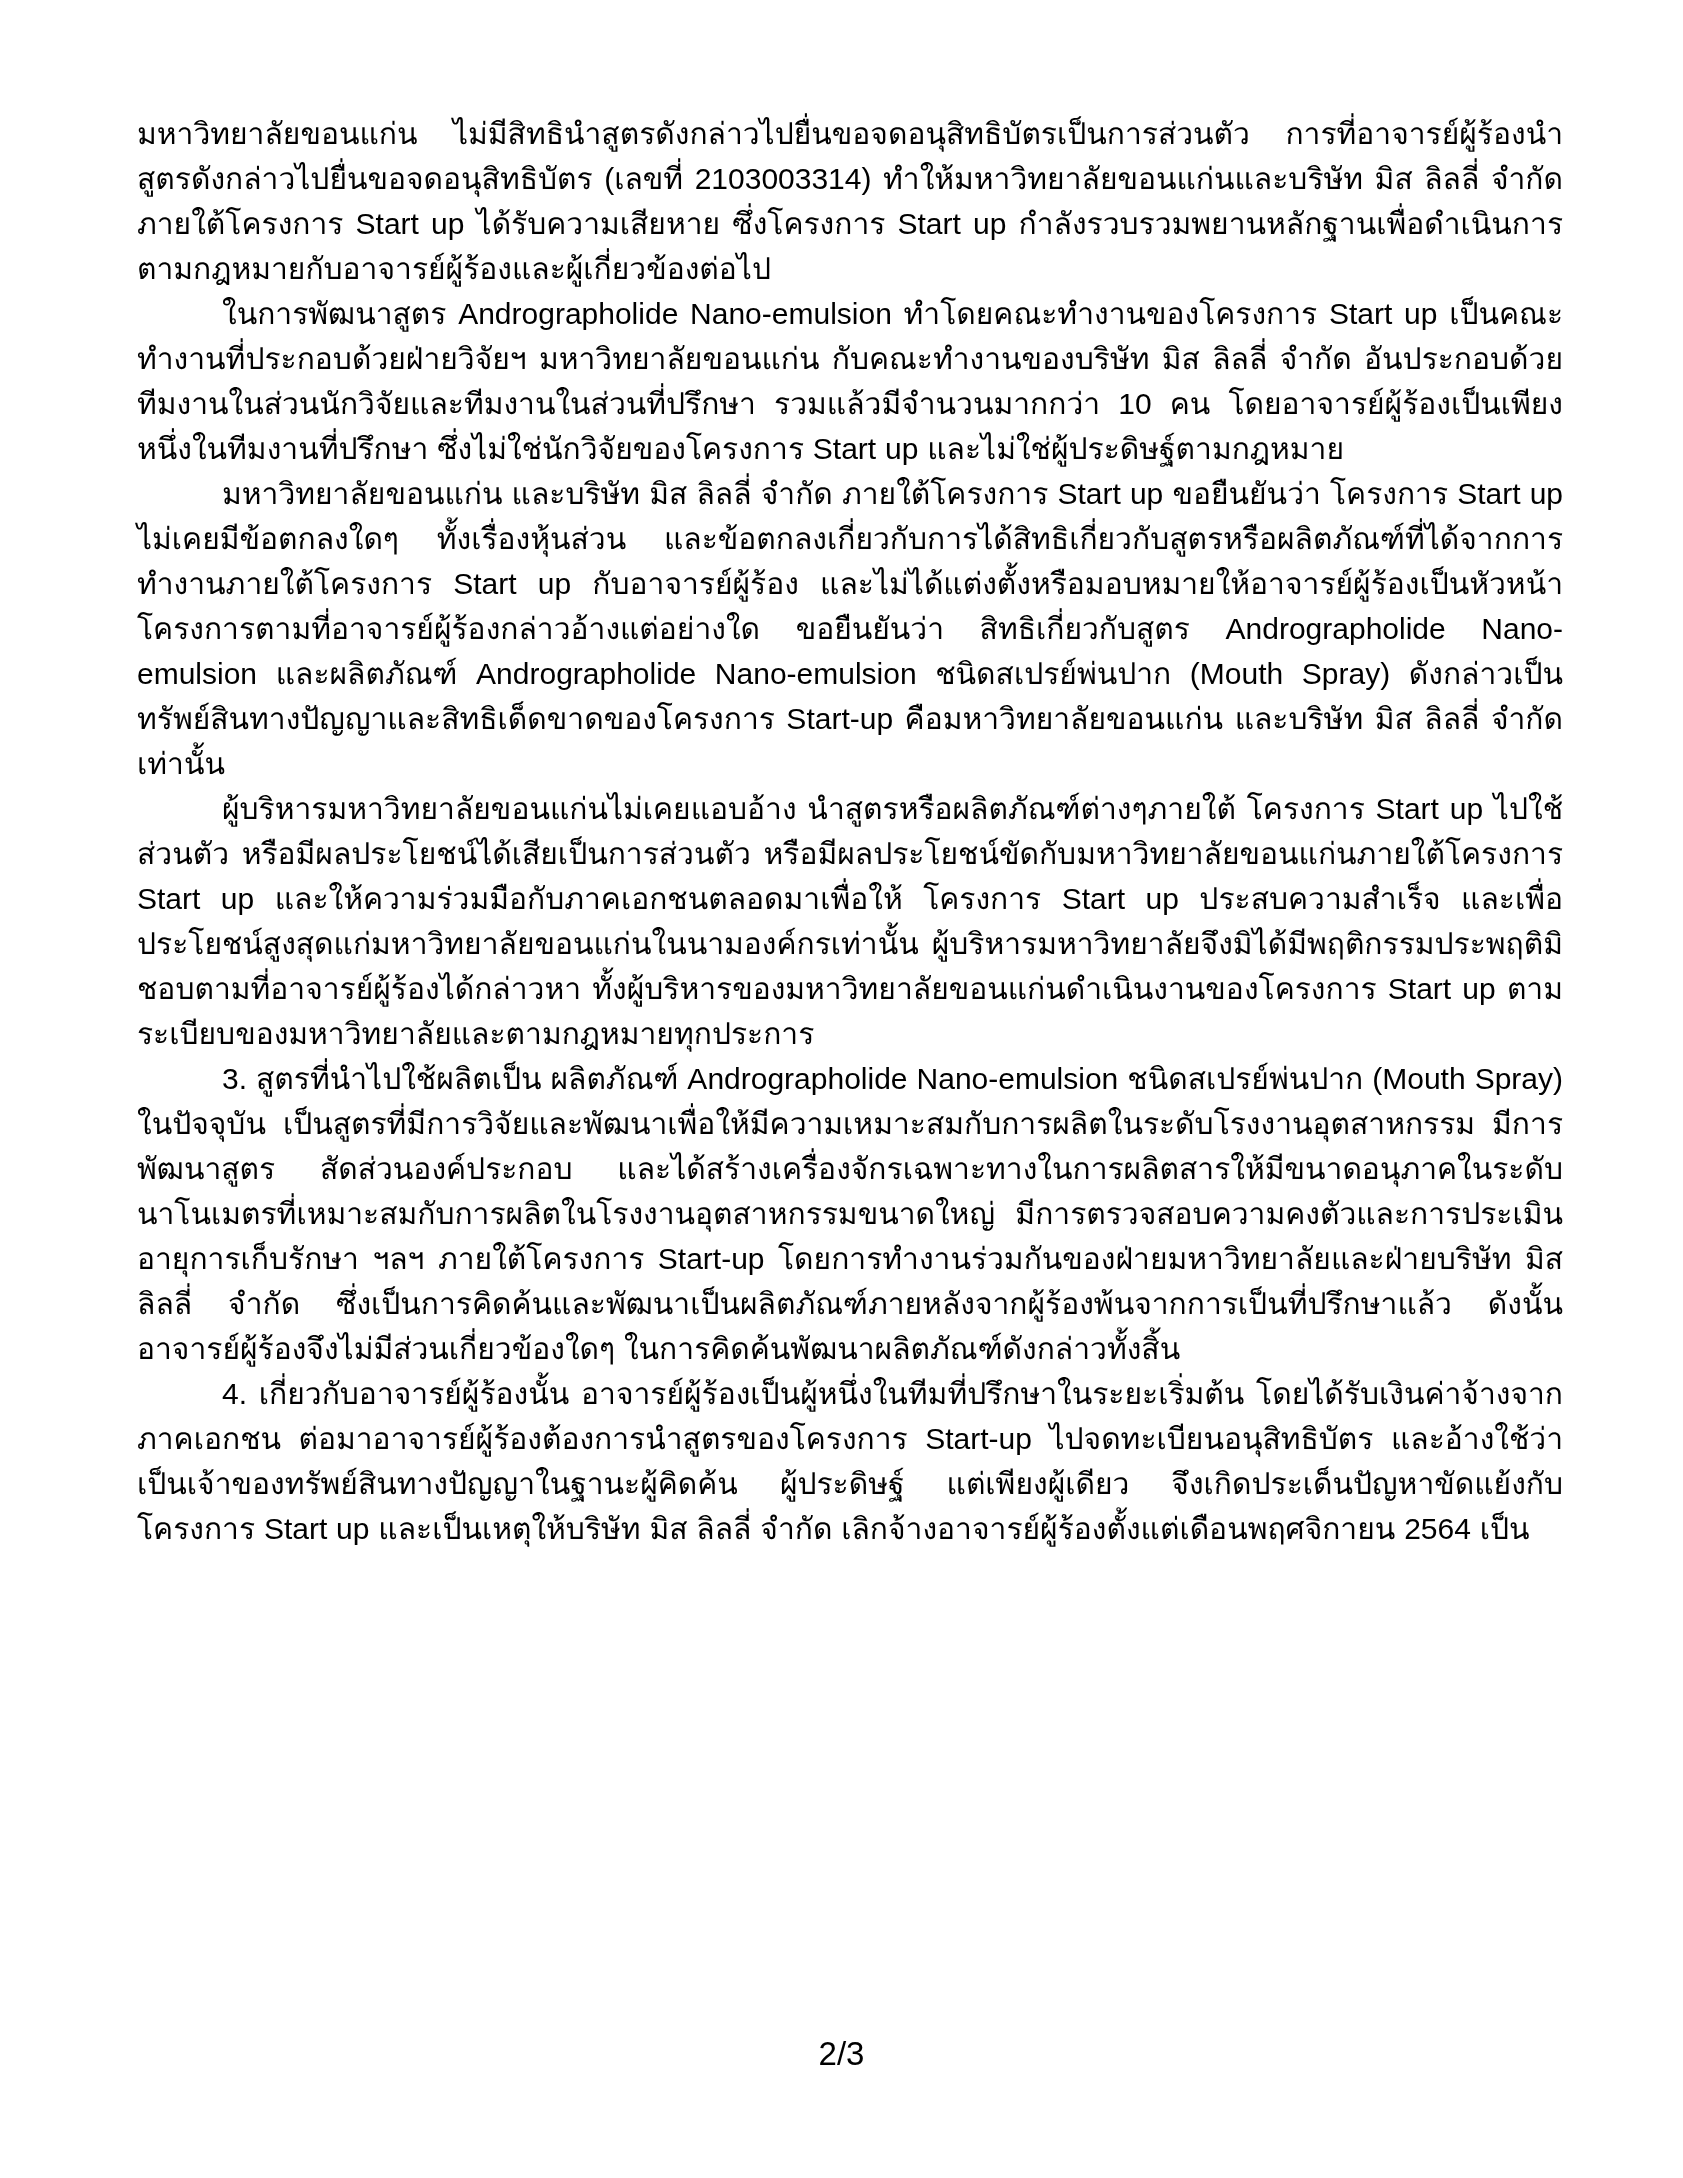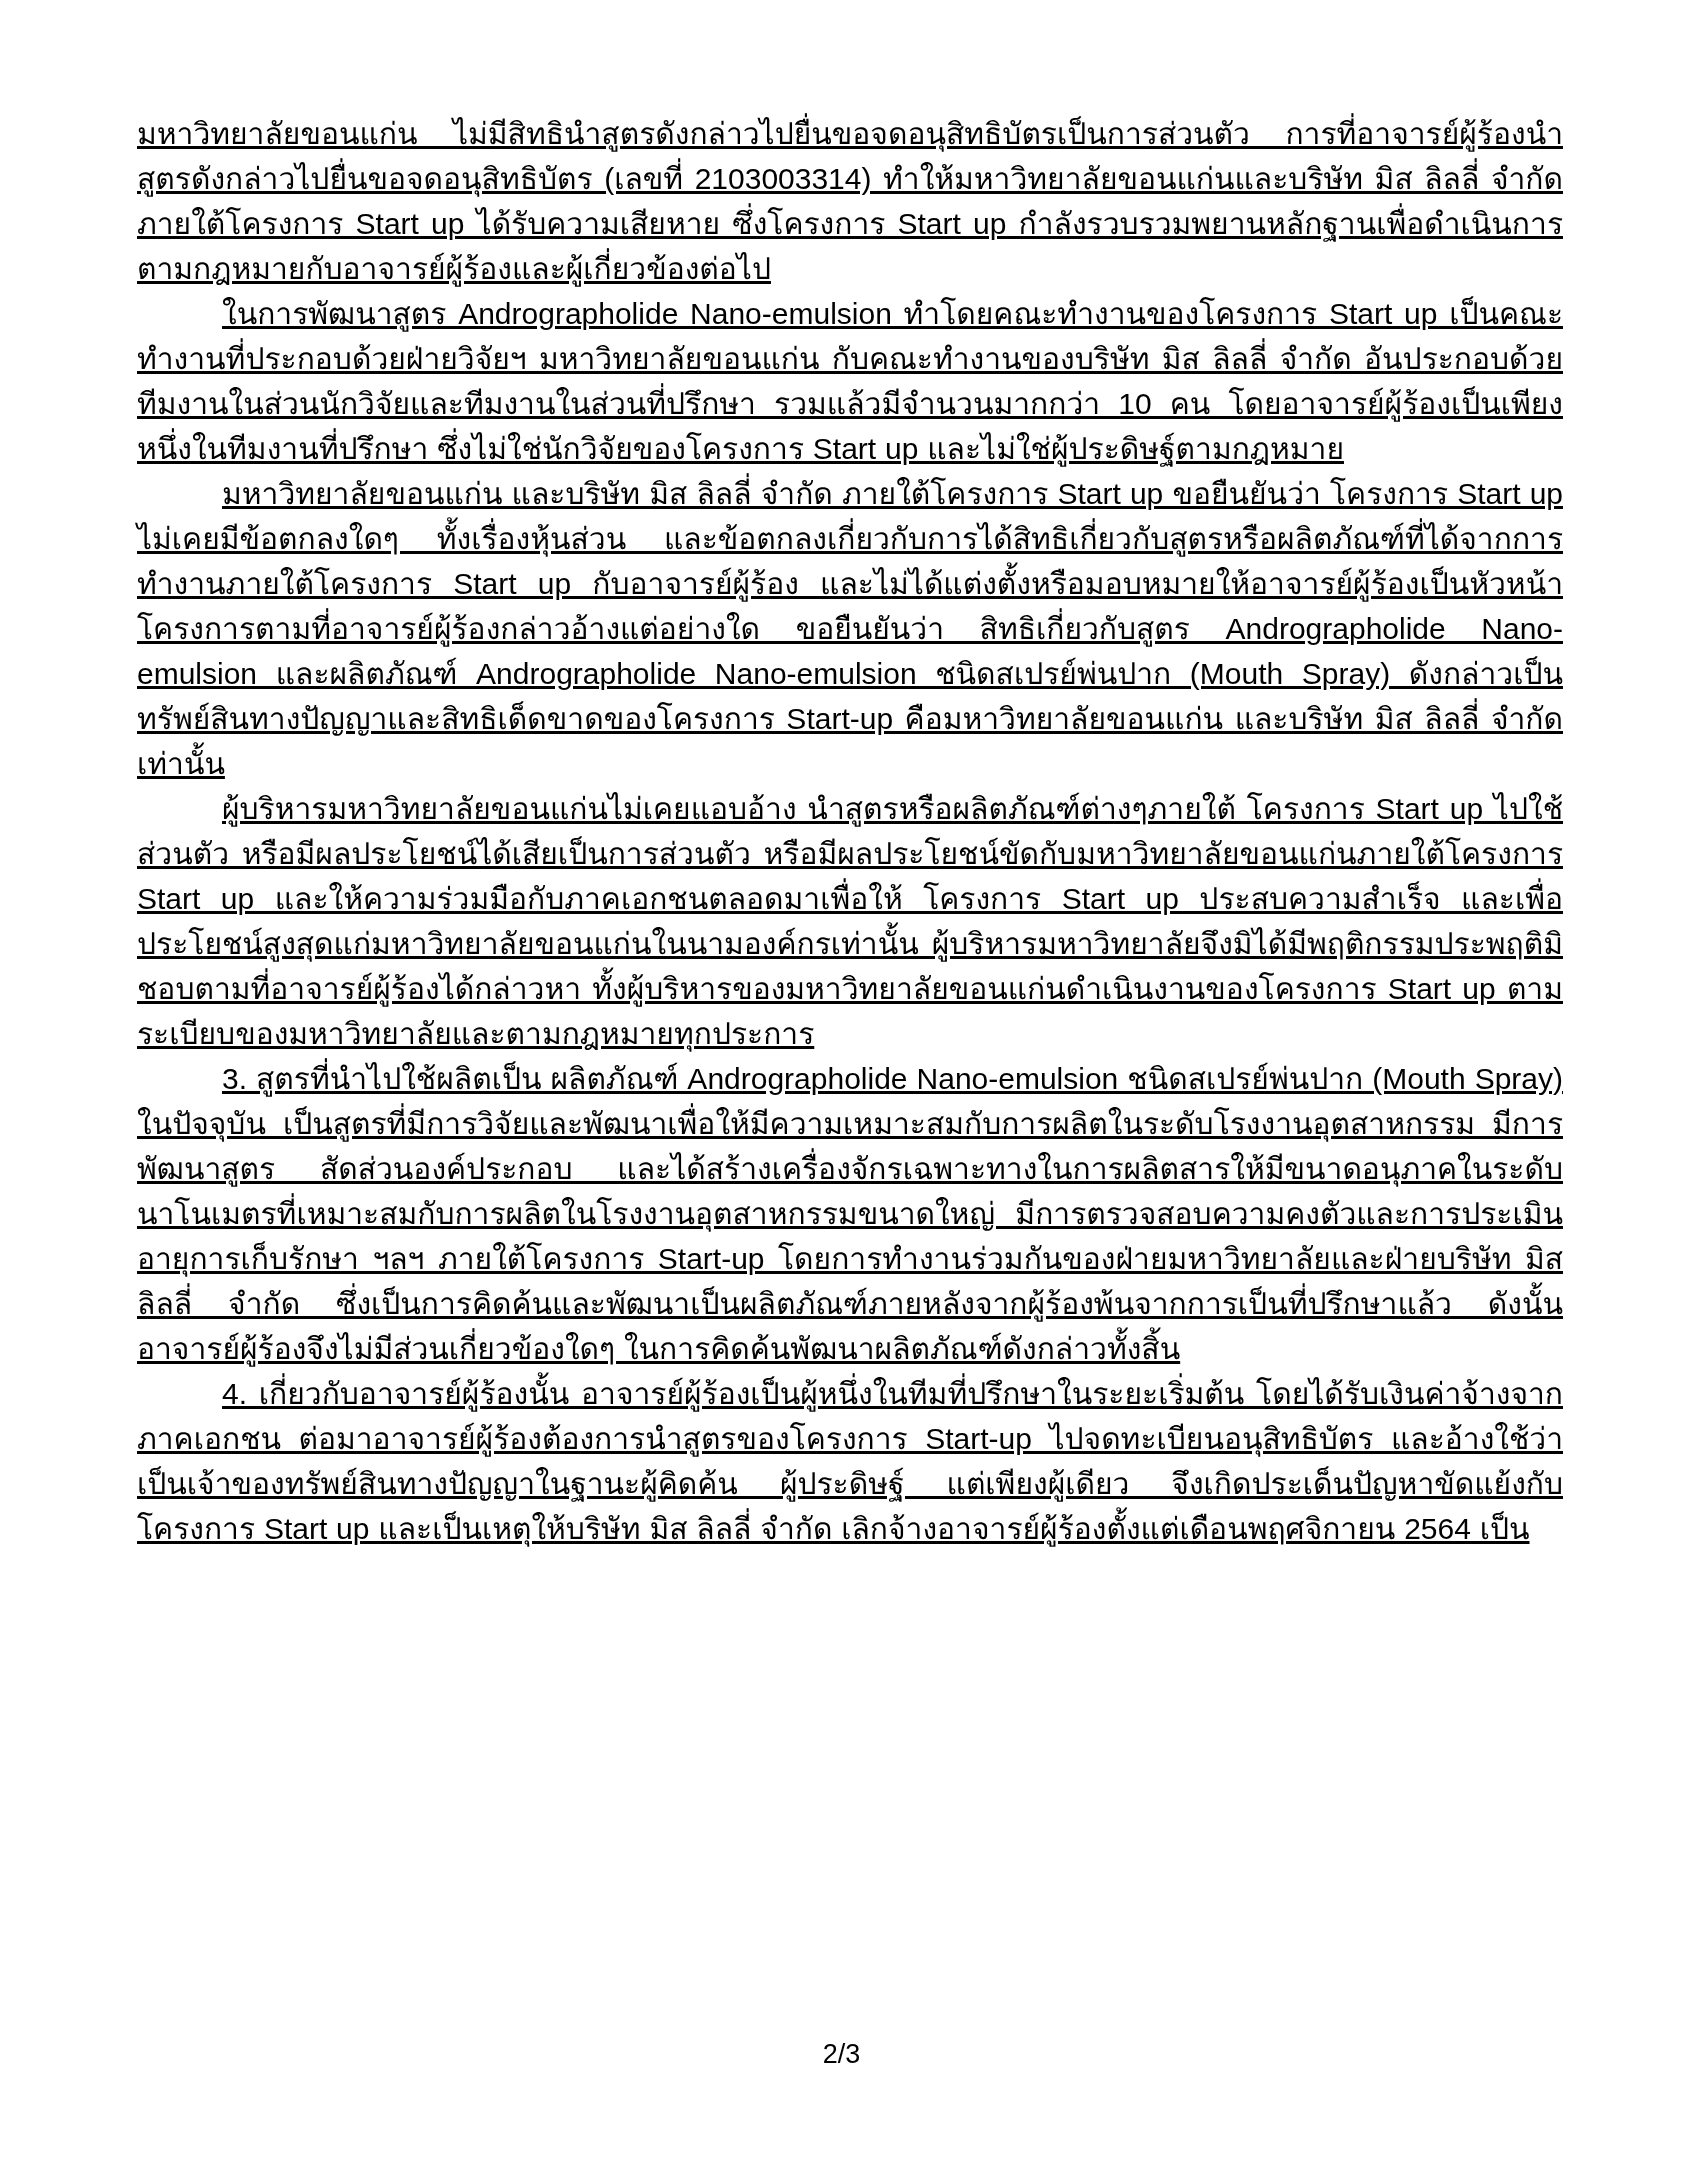--- a/index.html
+++ b/index.html
@@ -17,21 +17,20 @@
   }
   .page {
     position: absolute;
     top: 0;
     left: 0;
     width: 1683px;
     height: 1662px;
     background: #ffffff;
     box-sizing: border-box;
     padding: 111px 127px 0 137px;
-    text-decoration: underline;
   }
   .doc-body {
     width: 1426px;
   }
   p.para {
     margin: 0 0 0 0;
     font-size: 30px;
     line-height: 45px;
     text-align: justify;
     text-justify: inter-word;
@@ -41,21 +40,21 @@
   }
   p.para.indent {
     text-indent: 85px;
   }
   .footer {
     position: absolute;
     left: 0;
     right: 0;
     top: 2039px;
     text-align: center;
-    font-size: 27px;
+    font-size: 33px;
     line-height: 30px;
     color: #000000;
   }
 </style>
 </head>
 <body>
 
 <div class="page">
   <div class="doc-body">
     <p class="para">มหาวิทยาลัยขอนแก่น ไม่มีสิทธินำสูตรดังกล่าวไปยื่นขอจดอนุสิทธิบัตรเป็นการส่วนตัว การที่อาจารย์ผู้ร้องนำสูตรดังกล่าวไปยื่นขอจดอนุสิทธิบัตร (เลขที่ 2103003314) ทำให้มหาวิทยาลัยขอนแก่นและบริษัท มิส ลิลลี่ จำกัด ภายใต้โครงการ Start up ได้รับความเสียหาย ซึ่งโครงการ Start up กำลังรวบรวมพยานหลักฐานเพื่อดำเนินการตามกฎหมายกับอาจารย์ผู้ร้องและผู้เกี่ยวข้องต่อไป</p>

